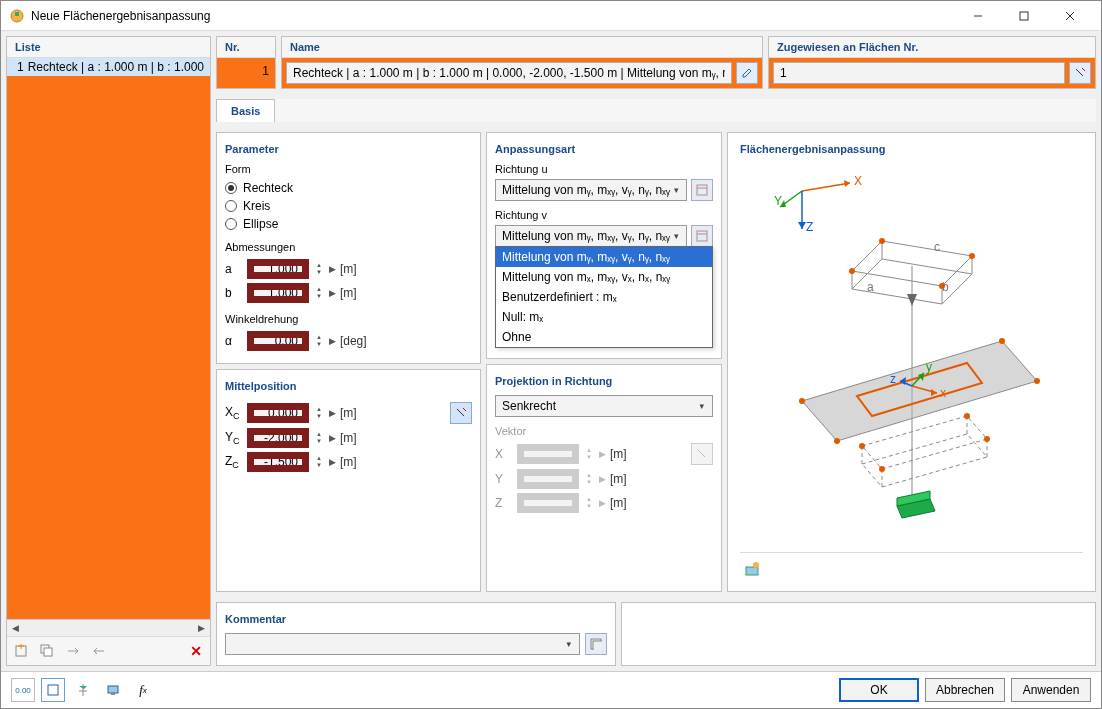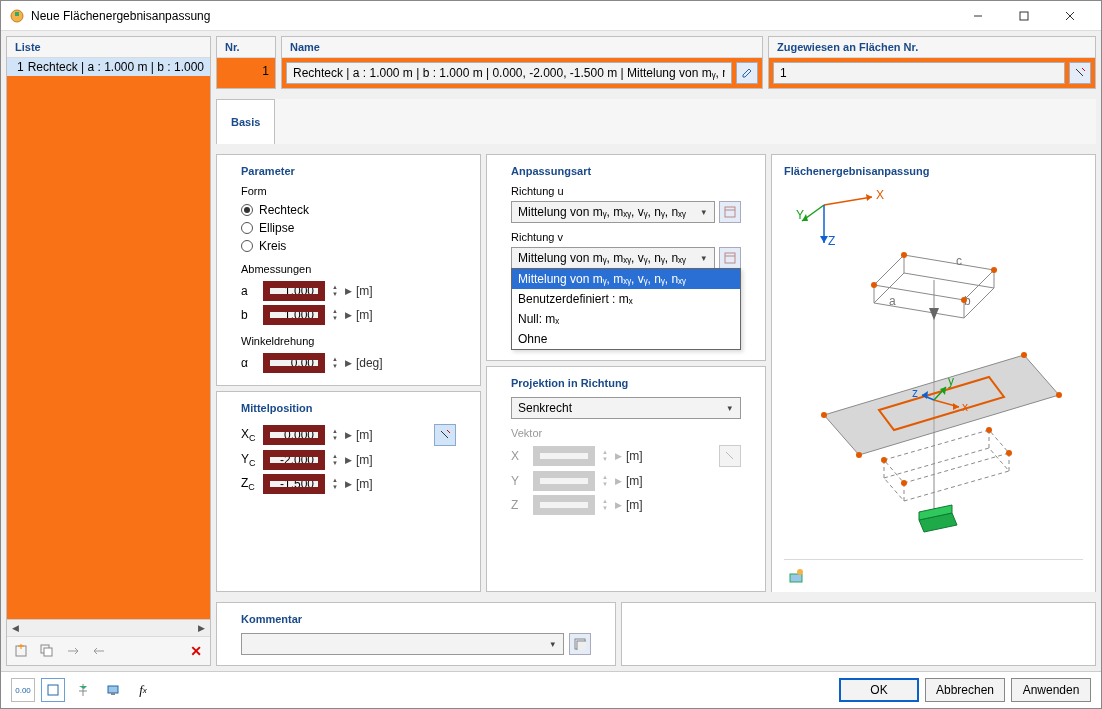--- a/index.html
+++ b/index.html
@@ -27,28 +27,28 @@
 .top-row { display: flex; gap: 5px; }
 .nr-box { width: 60px; display: flex; flex-direction: column; }
 .nr-val { padding: 6px; text-align: right; }
 .name-box { flex: 1; display: flex; flex-direction: column; }
 .name-val { display: flex; align-items: center; gap: 4px; padding: 4px; }
 .assigned-box { width: 328px; display: flex; flex-direction: column; }
 .text-input { flex: 1; background: #f3f3f3; border: 1px solid #b0b0b0; padding: 3px 6px; height: 22px; }
 .icon-btn { width: 22px; height: 22px; border: 1px solid #aab; background: #e4ecf8; display: flex; align-items: center; justify-content: center; }
 
 .tabs-row { background: #f6f6f6; }
-.tab { display: inline-block; padding: 16px 14px; background: #fff; border: 1px solid #c0c0c0; border-bottom: none; font-weight: 600; color: #1a4a8a; font-size: 11px; }
+.tab { display: inline-block; padding: 5px 14px; background: #fff; border: 1px solid #c0c0c0; border-bottom: none; font-weight: 600; color: #1a4a8a; font-size: 11px; }
 
 .content-row { flex: 1; display: flex; gap: 5px; overflow: hidden; }
 .col-a { width: 265px; display: flex; flex-direction: column; gap: 5px; }
-.col-b { width: 280px; display: flex; flex-direction: column; gap: 5px; }
+.col-b { width: 236px; display: flex; flex-direction: column; gap: 5px; }
 .col-c { flex: 1; display: flex; flex-direction: column; }
 
-.group { background: #fff; border: 1px solid #c0c0c0; padding: 10px 24px; display: flex; flex-direction: column; }
+.group { background: #fff; border: 1px solid #c0c0c0; padding: 10px 8px; display: flex; flex-direction: column; }
 .group-title { color: #1a4a8a; font-weight: 600; font-size: 11px; margin-bottom: 8px; }
 .sub-label { font-size: 11px; margin-bottom: 4px; }
 
 .radio-row { display: flex; align-items: center; gap: 6px; padding: 2px 0; }
 .radio { width: 12px; height: 12px; border-radius: 50%; border: 1px solid #555; display: inline-flex; align-items: center; justify-content: center; }
 .radio.checked::after { content: ""; width: 6px; height: 6px; background: #333; border-radius: 50%; }
 
 .num-row { display: flex; align-items: center; gap: 4px; padding: 2px 0; }
 .num-label { width: 18px; }
 .num-input { width: 62px; text-align: right; padding: 2px 4px; background: #f3f3f3; border: 7px solid #7f1d1d; height: 20px; }
@@ -207,25 +207,25 @@
       <div class="col-a">
         <div class="group">
           <div class="group-title">Parameter</div>
           <div class="sub-label">Form</div>
           <div class="radio-row">
               <span class="radio checked"></span>
               <span>Rechteck</span>
             </div>
           <div class="radio-row">
               <span class="radio"></span>
-              <span>Ellipse</span>
+              <span>Kreis</span>
             </div>
           <div class="radio-row">
               <span class="radio"></span>
-              <span>Kreis</span>
+              <span>Ellipse</span>
             </div>
           <div class="faded-sep"></div>
           <div class="sub-label">Abmessungen</div>
           <div class="num-row">
             <span class="num-label">a</span>
             <input class="num-input" value="1.000" style="">
             <div class="spin">
                 <span>▲</span>
                 <span>▼</span>
               </div>
@@ -323,20 +323,21 @@
             </div>
             <div class="icon-btn">
                 <svg width="12" height="12">
                   <rect x="1" y="1" width="10" height="10" fill="none" stroke="#b88"></rect>
                   <line x1="1" y1="4" x2="11" y2="4" stroke="#b88"></line>
                 </svg>
               </div>
           </div>
           <div class="dropdown">
             <div class="opt sel">Mittelung von mᵧ, mₓᵧ, vᵧ, nᵧ, nₓᵧ</div>
+            <div class="opt">Mittelung von mₓ, mₓᵧ, vₓ, nₓ, nₓᵧ</div>
             <div class="opt">Benutzerdefiniert : mₓ</div>
             <div class="opt">Null: mₓ</div>
             <div class="opt">Ohne</div>
           </div>
         </div>
 
         <div class="group" style="flex:1">
           <div class="group-title">Projektion in Richtung</div>
           <div class="combo">
             <span class="combo-text">Senkrecht</span>

